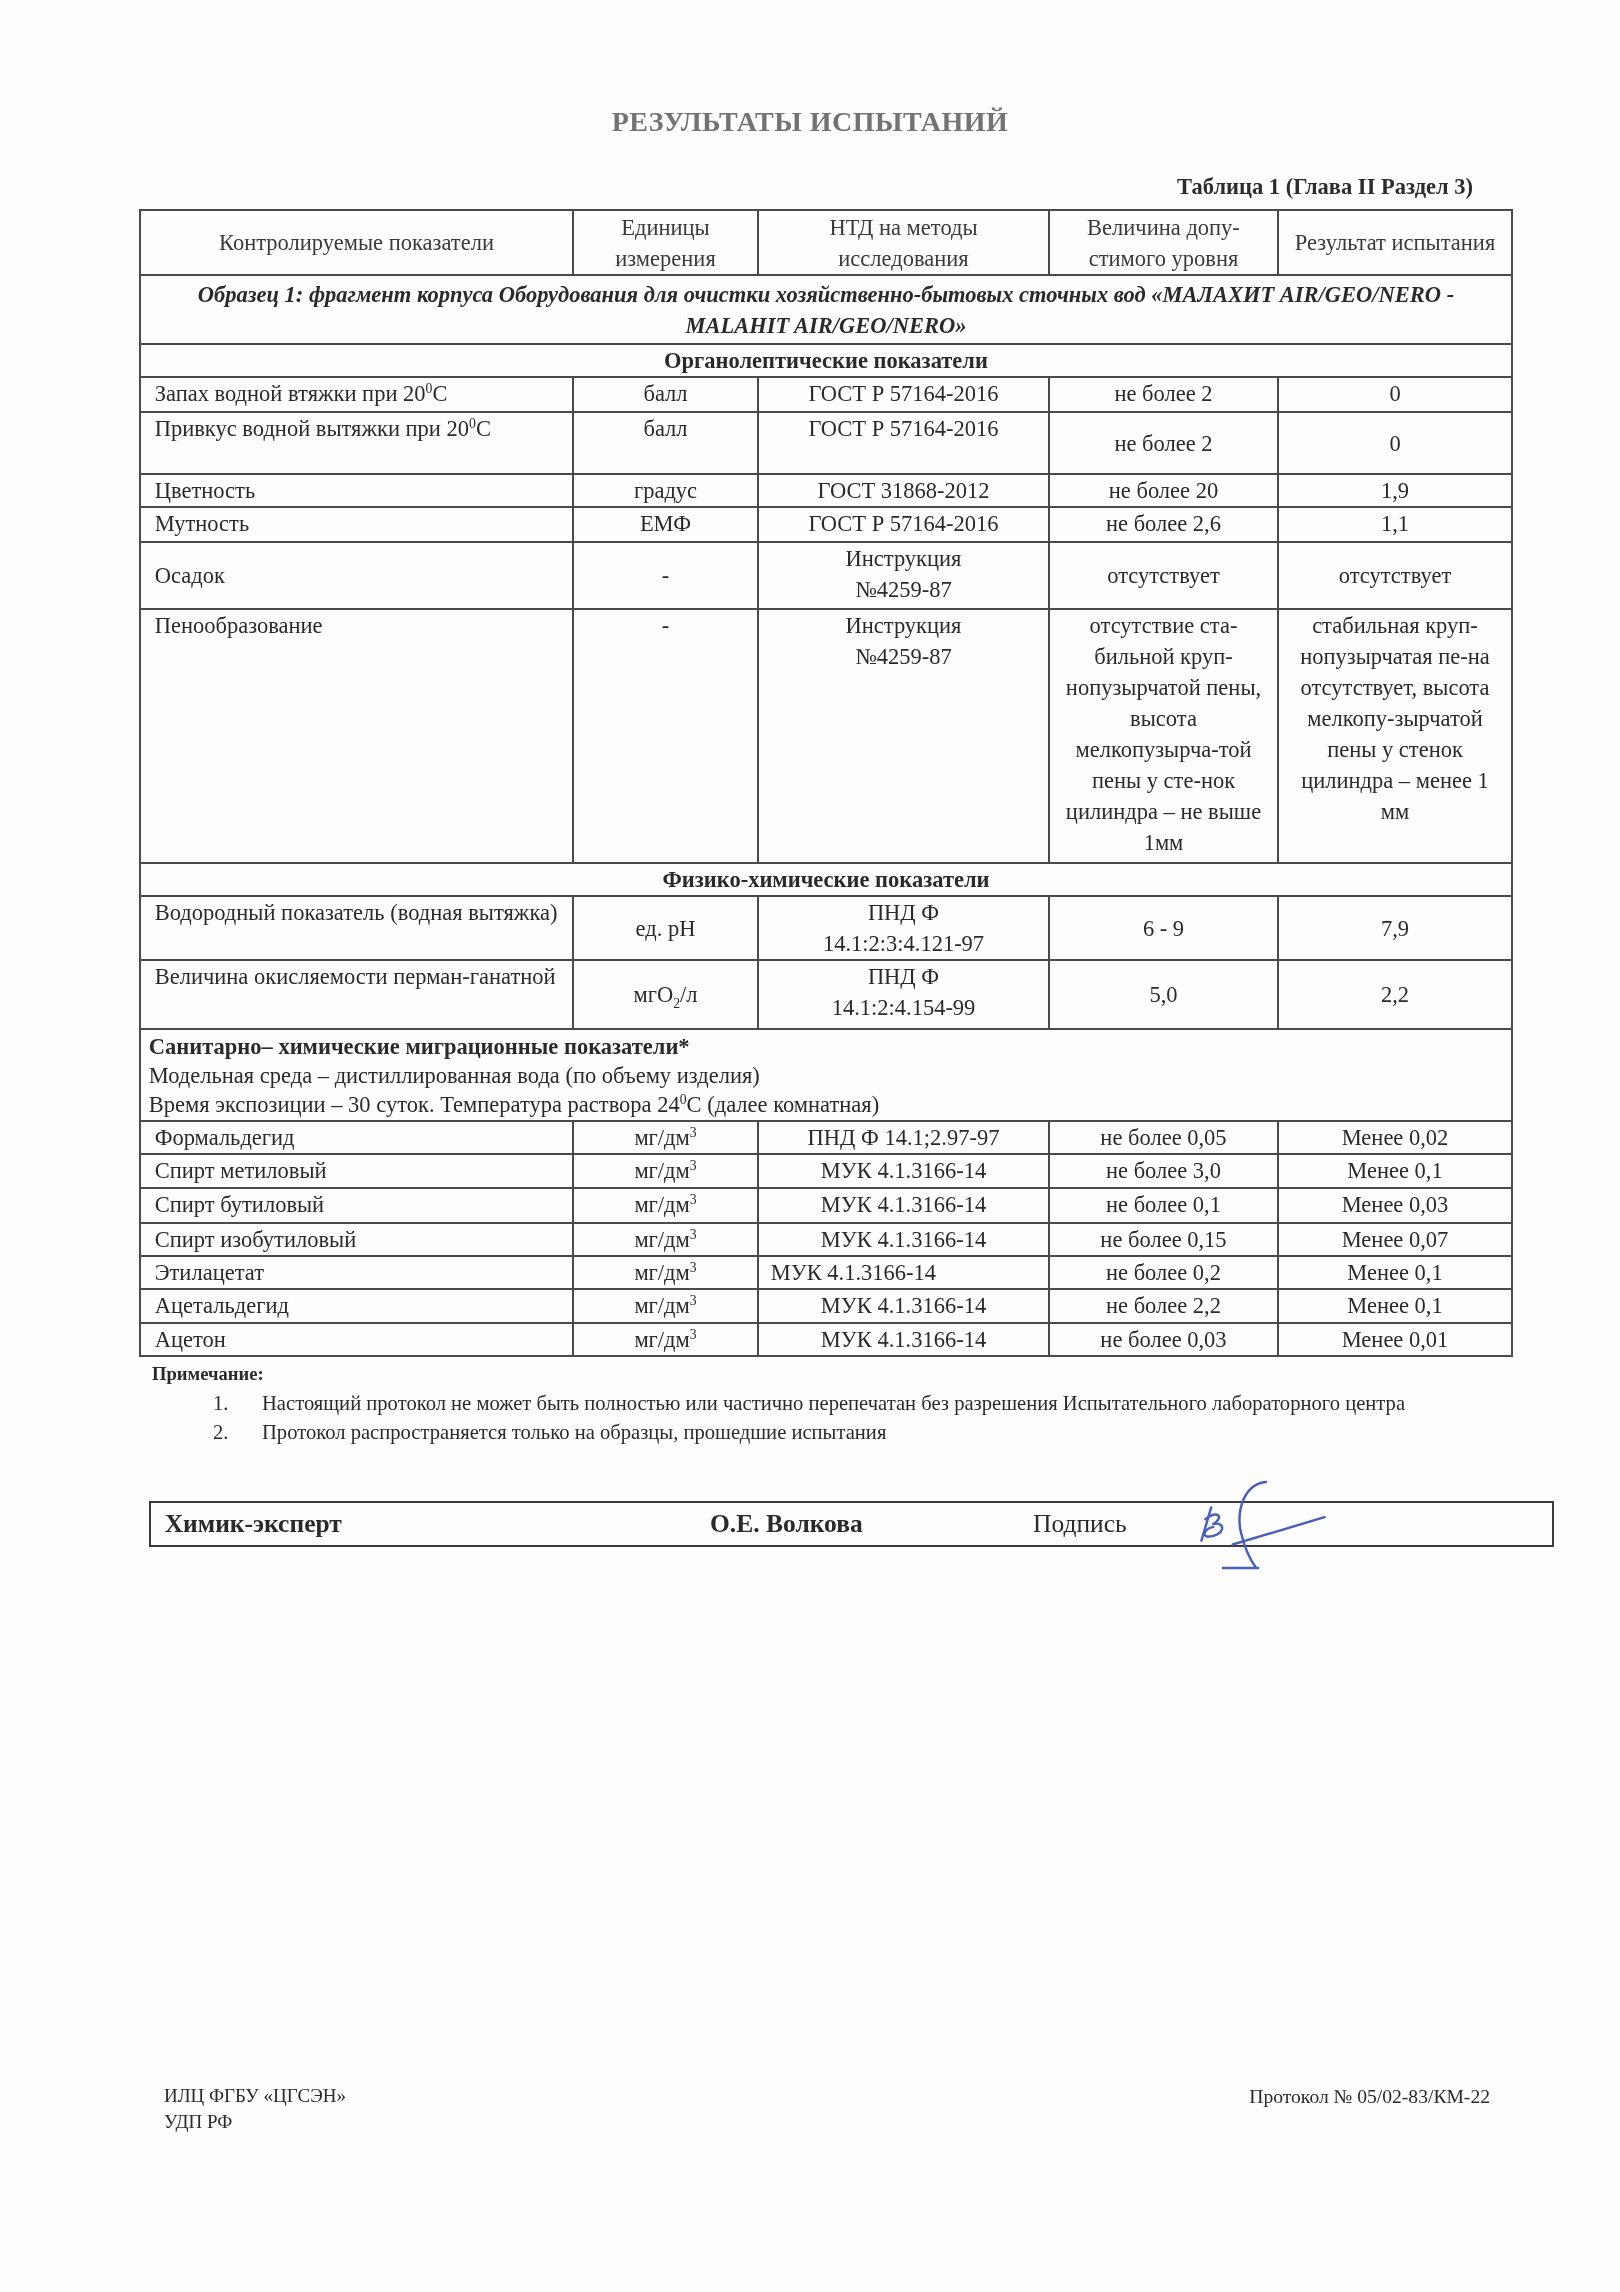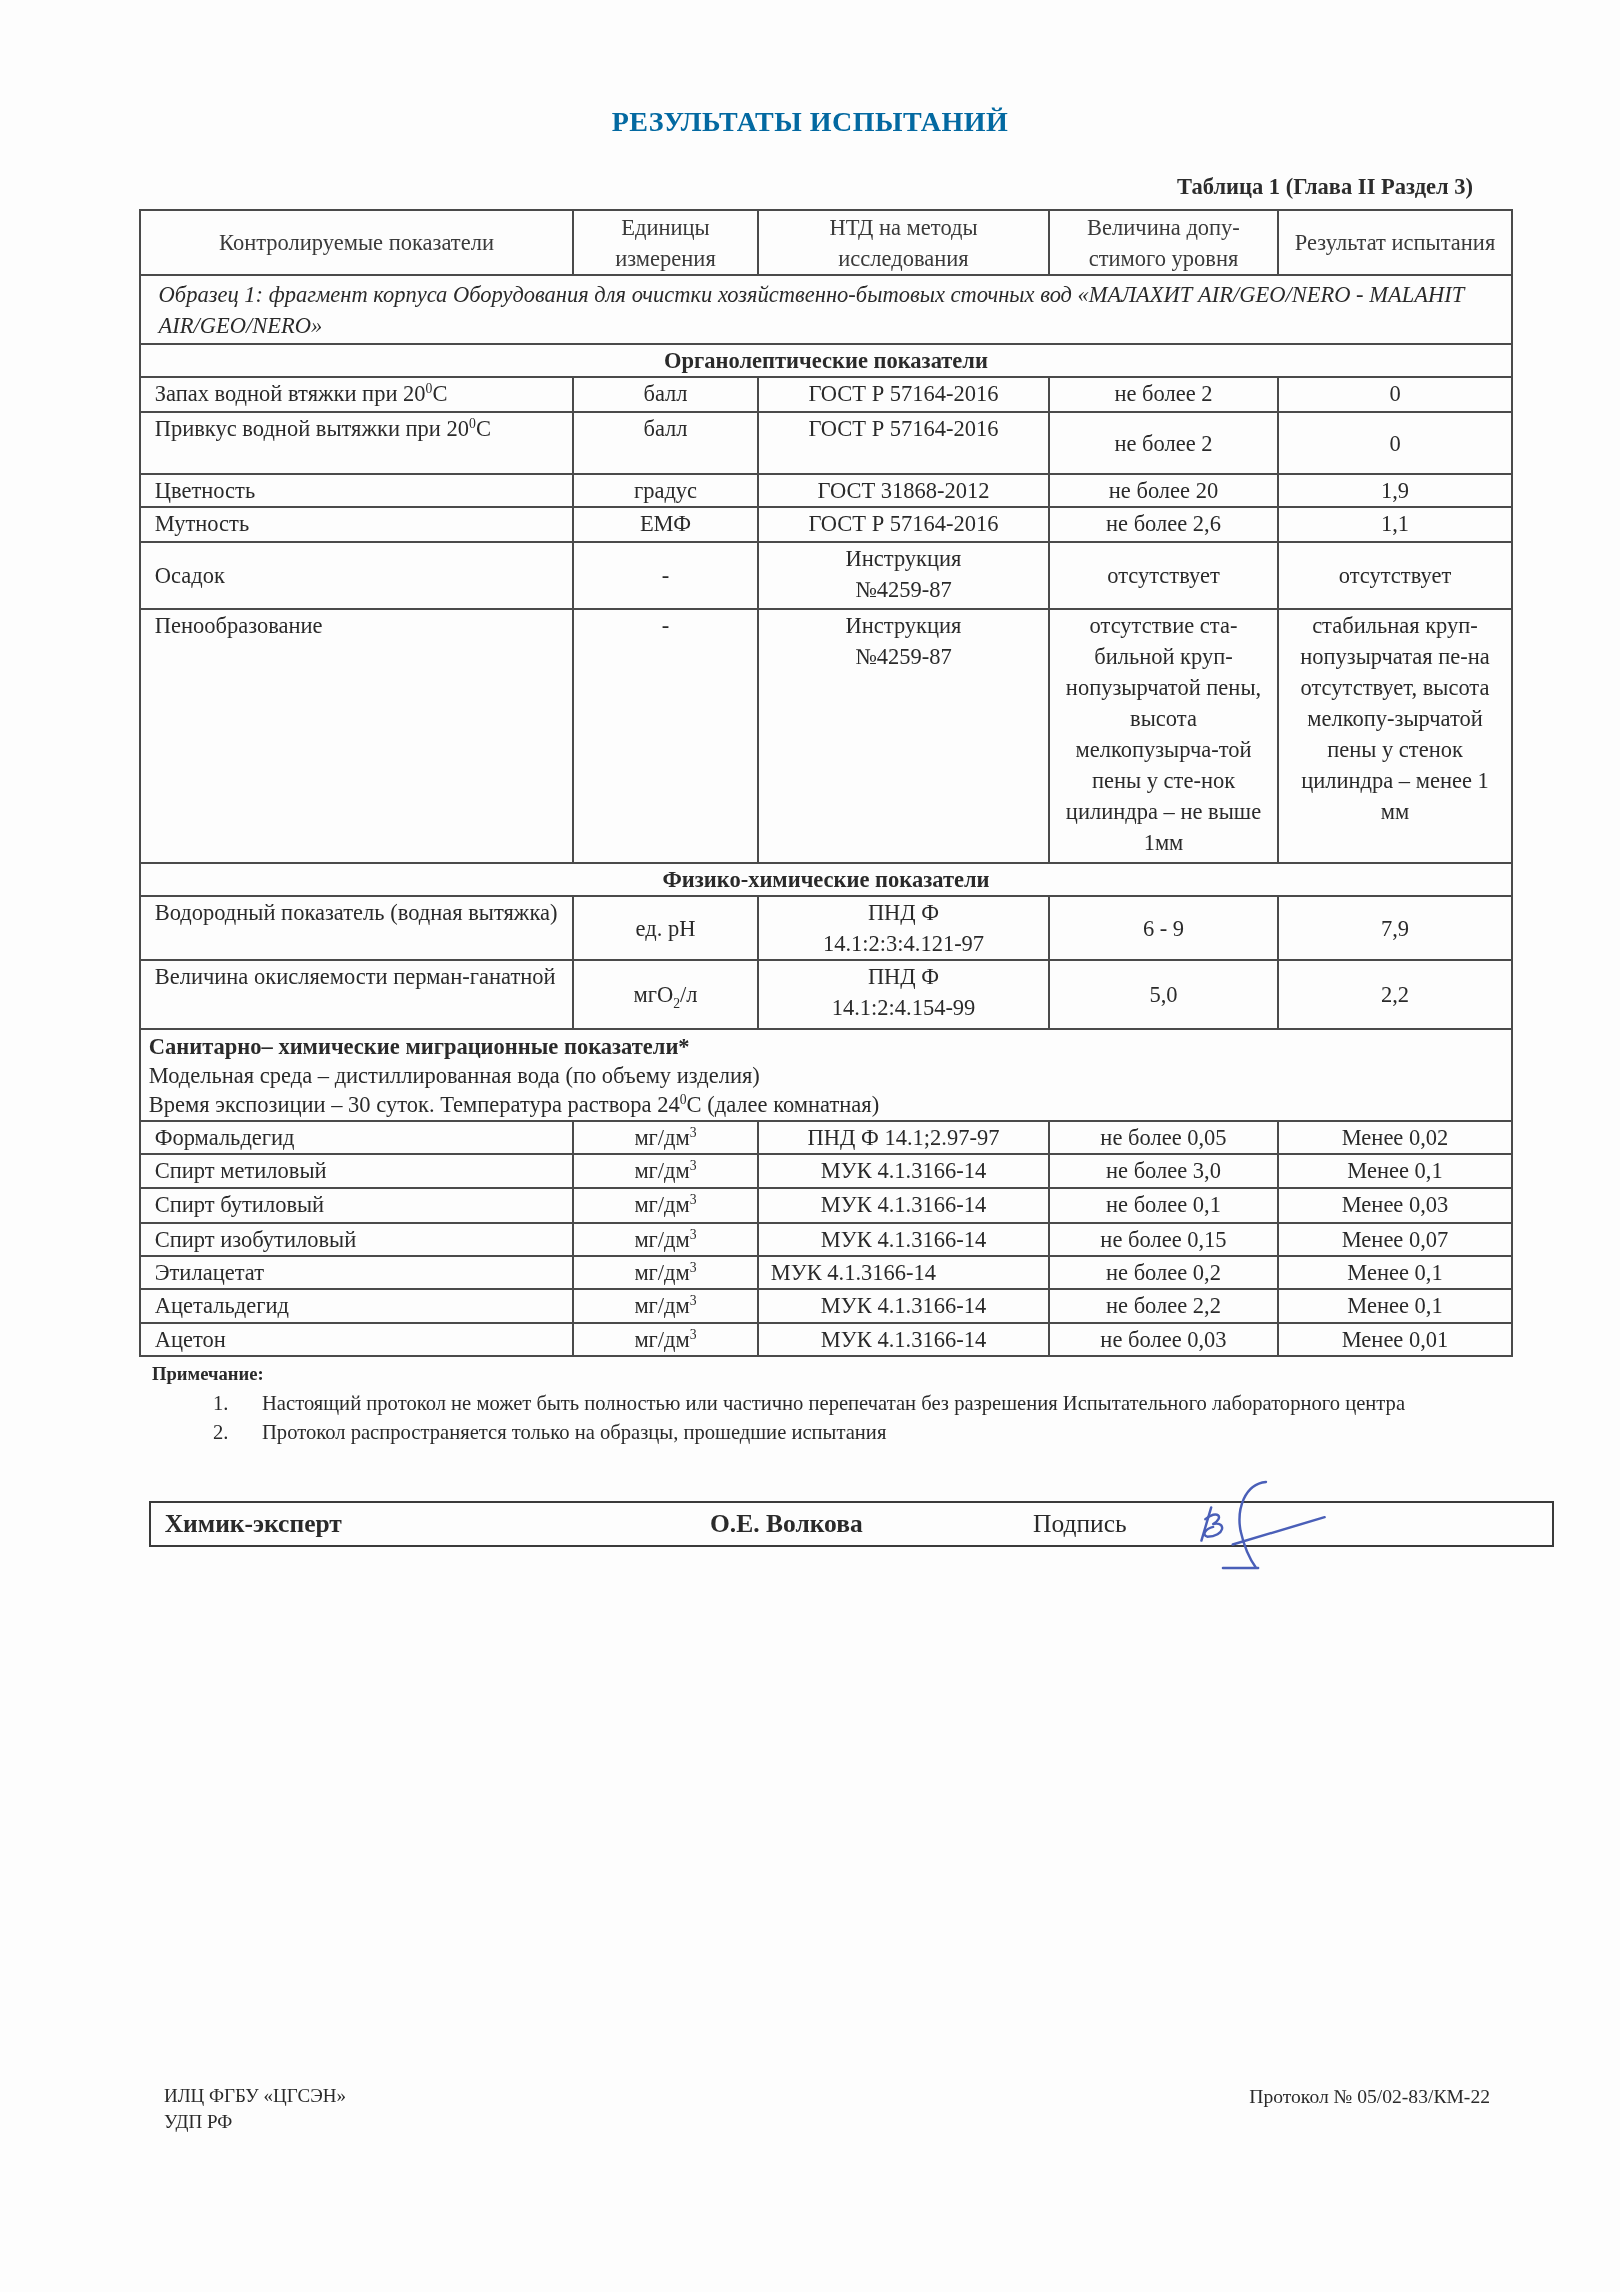--- a/index.html
+++ b/index.html
@@ -7,21 +7,21 @@
       width: 1620px; height: 2293px;
       background: #fdfdfd;
       position: relative;
       overflow: hidden;
       font-family: "Liberation Serif", "DejaVu Serif", serif;
       color: #2a2a2a;
     }
     .page-title {
       position: absolute; left: 0; width: 1620px; top: 106px;
       text-align: center; font-size: 28px; font-weight: bold; letter-spacing: 0.5px;
-      color: #0369a1;
+      color: #737373;
     }
     .table-caption {
       position: absolute; right: 147px; top: 174px;
       font-size: 22.5px; font-weight: bold; color: #2c2c2c;
     }
     table.results {
       position: absolute; left: 139px; top: 209px;
       width: 1373px;
       border-collapse: collapse;
       table-layout: fixed;
@@ -32,21 +32,21 @@
       border: 2px solid #4a4a4a;
       padding: 0 7.8px;
       vertical-align: top;
       text-align: center;
     }
     table.results td.name { text-align: left; padding-left: 13.7px; }
     table.results td.mid { vertical-align: middle; }
     table.results tr.head td { vertical-align: middle; line-height: 31px; color: #3a3a3a; }
     table.results td.section { font-weight: bold; text-align: center; vertical-align: middle; }
     table.results td.sample {
-      font-style: italic; font-weight: normal; text-align: left; vertical-align: middle;
+      font-style: italic; font-weight: bold; text-align: center; vertical-align: middle;
       padding: 0 17.6px;
     }
     table.results td.sanitary { text-align: left; vertical-align: middle; line-height: 29px; }
     table.results td.sanitary .b { font-weight: bold; display: block; }
     table.results td.sanitary span { display: block; }
     sup { font-size: 13.7px; line-height: 0; }
     sub { font-size: 13.7px; line-height: 0; }
     .notes {
       position: absolute; left: 152px; top: 1360px; width: 1353px;
       font-size: 19.6px; line-height: 27.4px;

